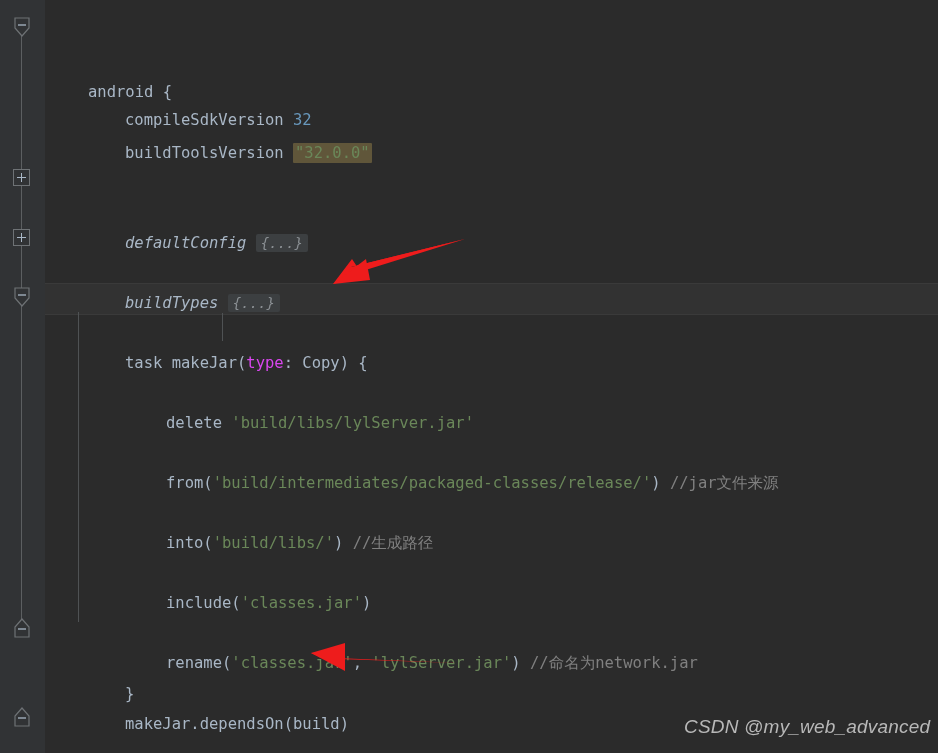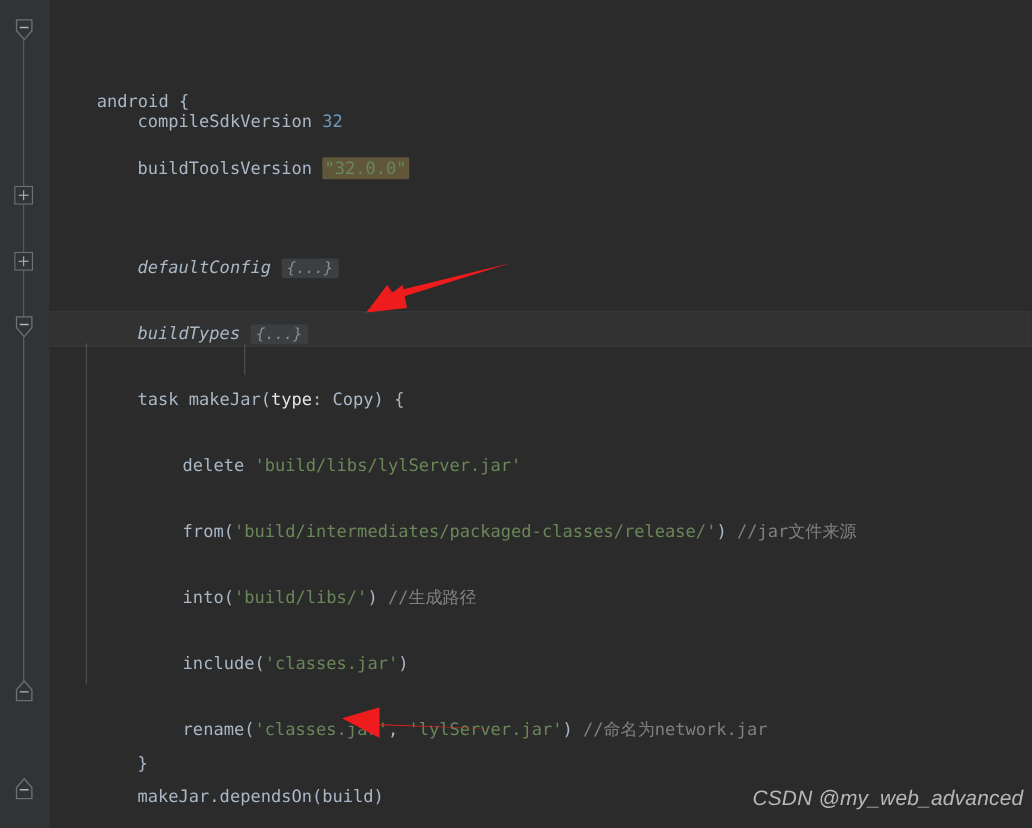--- a/index.html
+++ b/index.html
@@ -52,21 +52,21 @@
     white-space:pre;
     font-size:15.5px;
     color:#a9b7c6;
   }
   .code{position:absolute;}
   .plain{color:#a9b7c6;}
   .num{color:#6897bb;}
   .str{color:#6a8759;}
   .cmt{color:#808080;}
   .brace{color:#a9b7c6;}
-  .label{color:#e5e5e5;}
+  .label{color:#d946ef;}
   .hl-line{
     position:absolute;left:0;width:938px;
     background:#323232;
     border-top:1px solid #3a3a3a;
     border-bottom:1px solid #3a3a3a;
   }
   .search-hl{
     background:#60563a;
     color:#6a8759;
     padding:1px 2px;
@@ -139,21 +139,21 @@
       <line x1="5" y1="13" x2="13" y2="13" stroke="#a9b7c6" stroke-width="1.3"></line>
     </svg>
   </div>
 
   <div class="line" style="top:12px;">
     <span class="code" style="left:32px;">
       <span class="plain">android</span><span class="brace"> {</span>
     </span>
   </div>
 
-  <div class="line" style="top:30px;text-align:right;">
+  <div class="line" style="top:40px;text-align:right;">
     <span class="code" style="left:69px;">
       <span class="plain">compileSdkVersion</span><span> </span><span class="num">32</span>
     </span>
   </div>
 
   <div class="line" style="top:73px;">
     <span class="code" style="left:69px;">
       <span class="plain">buildToolsVersion</span><span> </span><span class="search-hl">"32.0.0"</span>
     </span>
   </div>

